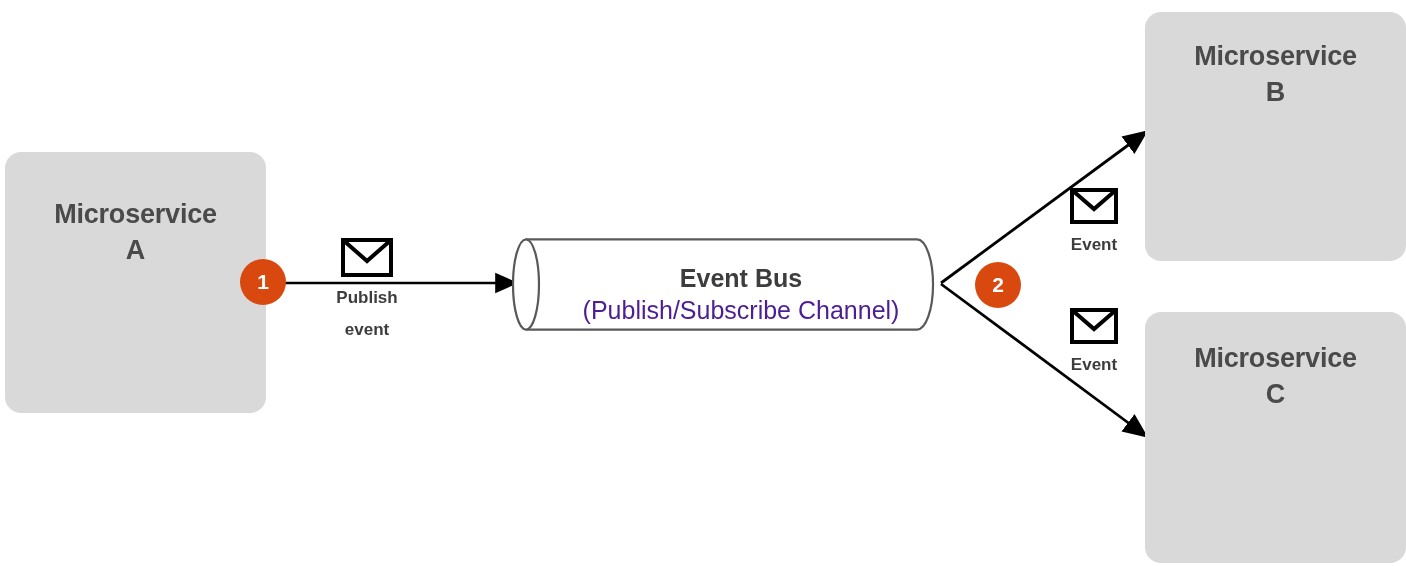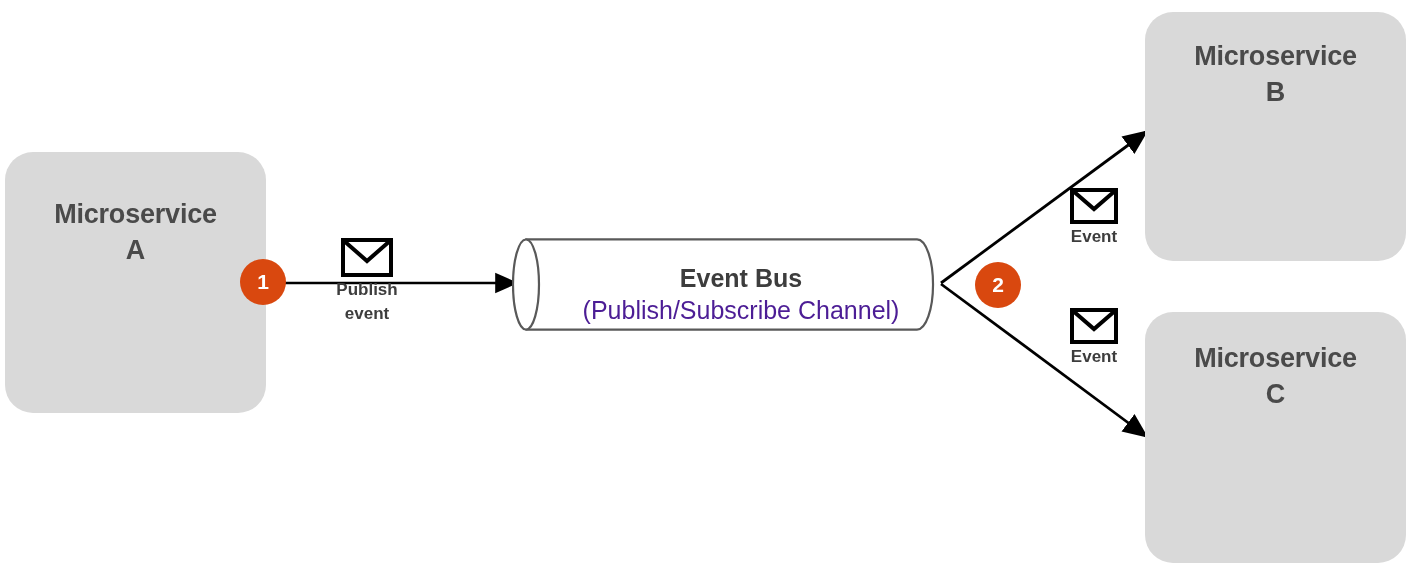--- a/index.html
+++ b/index.html
@@ -17,21 +17,21 @@
   #edges {
     position: absolute; left: 0; top: 0;
     width: 1406px; height: 566px;
     pointer-events: none;
   }
 
   
   .svc {
     position: absolute;
     background: #d9d9d9;
-    border-radius: 28px;
+    border-radius: 16px;
     display: flex;
     flex-direction: column;
     align-items: center;
   }
   .svc .svc-line {
     color: #4a4a4a;
     font-weight: bold;
     font-size: 27px;
     line-height: 36px;
     letter-spacing: -0.2px;
@@ -99,21 +99,21 @@
     align-items: center;
     z-index: 7;
   }
   .msg .env { display: block; }
   .msg .cap {
     color: #3d3d3d;
     font-weight: bold;
     font-size: 17px;
     line-height: 22px;
     white-space: nowrap;
-    margin-top: 2px;
+    margin-top: 10px;
   }
   #msg-publish { left: 311px; top: 238px; width: 112px; }
   #msg-event-b { left: 1046px; top: 188px; width: 96px; }
   #msg-event-c { left: 1046px; top: 308px; width: 96px; }
 </style>
 </head>
 <body>
 
 <div id="stage">
 

